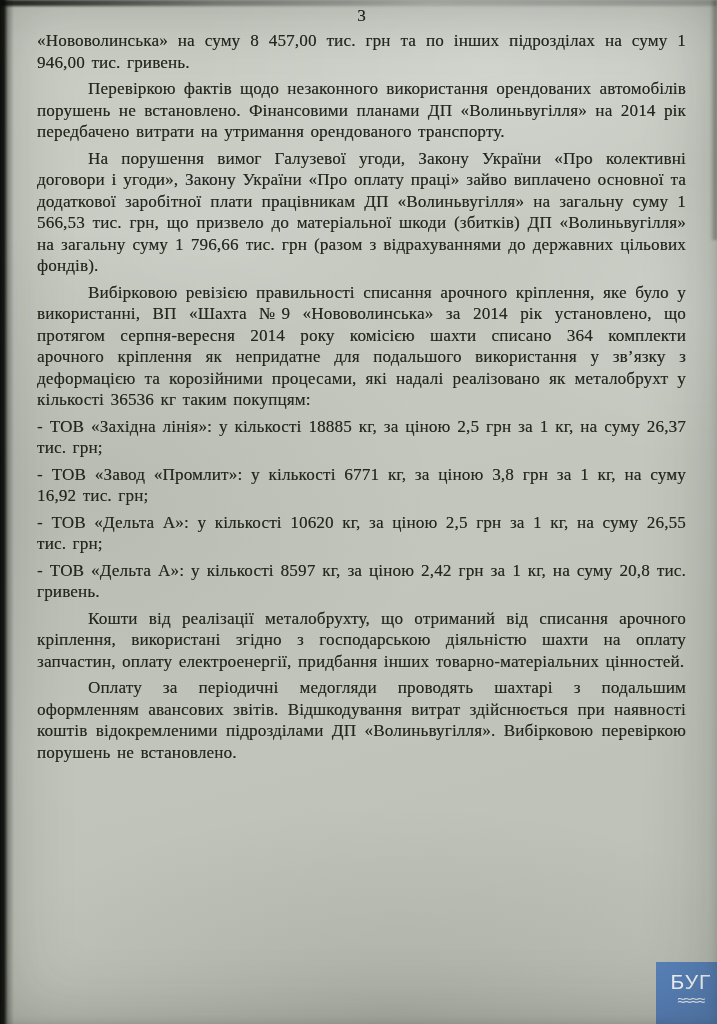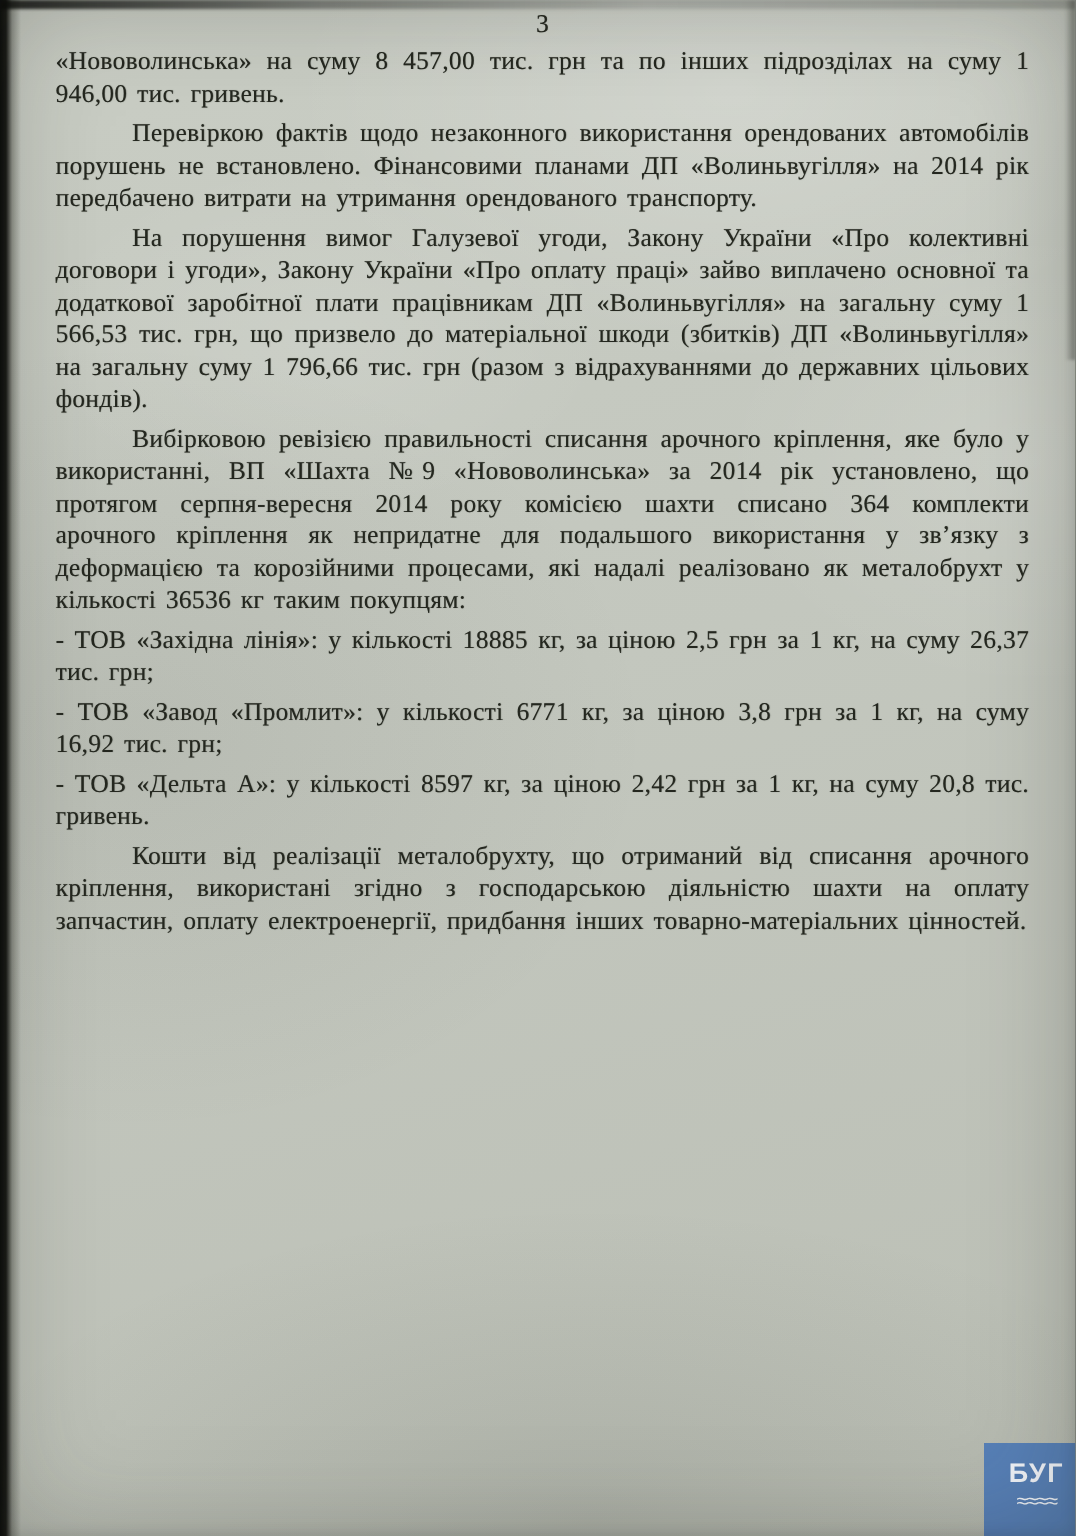--- a/index.html
+++ b/index.html
@@ -49,39 +49,41 @@
   }
   .para.indent { text-indent:51px; }
   .watermark {
     position:absolute; left:656px; top:962px; width:70px; height:70px;
     background:rgba(66,115,184,0.82);
     display:flex; flex-direction:column; align-items:center;
     padding-top:9px; box-sizing:border-box;
     font-family:"Liberation Sans", sans-serif;
     color:rgba(255,255,255,0.92);
   }
-  .watermark .label { font-size:18px; font-weight:bold; letter-spacing:1px; line-height:22px; }
+  .watermark .label { font-size:21px; font-weight:normal; letter-spacing:1px; line-height:22px; }
   .watermark .waves { font-size:14px; line-height:12px; letter-spacing:-1px; margin-top:1px; }
 </style>
 </head>
 <body>
 
 <div class="sheet">
 
   <div class="content">
     <div class="page-number">3</div>
 
     <p class="para">«Нововолинська» на суму 8 457,00 тис. грн та по інших підрозділах на суму 1 946,00 тис. гривень.</p>
     <p class="para indent">Перевіркою фактів щодо незаконного використання орендованих автомобілів порушень не встановлено. Фінансовими планами ДП «Волиньвугілля» на 2014 рік передбачено витрати на утримання орендованого транспорту.</p>
     <p class="para indent">На порушення вимог Галузевої угоди, Закону України «Про колективні договори і угоди», Закону України «Про оплату праці» зайво виплачено основної та додаткової заробітної плати працівникам ДП «Волиньвугілля» на загальну суму 1 566,53 тис. грн, що призвело до матеріальної шкоди (збитків) ДП «Волиньвугілля» на загальну суму 1 796,66 тис. грн (разом з відрахуваннями до державних цільових фондів).</p>
     <p class="para indent">Вибірковою ревізією правильності списання арочного кріплення, яке було у використанні, ВП «Шахта №9 «Нововолинська» за 2014 рік установлено, що протягом серпня-вересня 2014 року комісією шахти списано 364 комплекти арочного кріплення як непридатне для подальшого використання у зв’язку з деформацією та корозійними процесами, які надалі реалізовано як металобрухт у кількості 36536 кг таким покупцям:</p>
     <p class="para">- ТОВ «Західна лінія»: у кількості 18885 кг, за ціною 2,5 грн за 1 кг, на суму 26,37 тис. грн;</p>
     <p class="para">- ТОВ «Завод «Промлит»: у кількості 6771 кг, за ціною 3,8 грн за 1 кг, на суму 16,92 тис. грн;</p>
+    <p class="para">- ТОВ «Дельта А»: у кількості 10620 кг, за ціною 2,5 грн за 1 кг, на суму 26,55 тис. грн;</p>
     <p class="para">- ТОВ «Дельта А»: у кількості 8597 кг, за ціною 2,42 грн за 1 кг, на суму 20,8 тис. гривень.</p>
     <p class="para indent">Кошти від реалізації металобрухту, що отриманий від списання арочного кріплення, використані згідно з господарською діяльністю шахти на оплату запчастин, оплату електроенергії, придбання інших товарно-матеріальних цінностей.</p>
+    <p class="para indent">Оплату за періодичні медогляди проводять шахтарі з подальшим оформленням авансових звітів. Відшкодування витрат здійснюється при наявності коштів відокремленими підрозділами ДП «Волиньвугілля». Вибірковою перевіркою порушень не встановлено.</p>
   </div>
 
   <div class="watermark">
     <span class="label">БУГ</span>
     <span class="waves">≈≈≈≈</span>
   </div>
 
   <div class="edge-left"></div>
   <div class="edge-top"></div>
   <div class="edge-right"></div>

